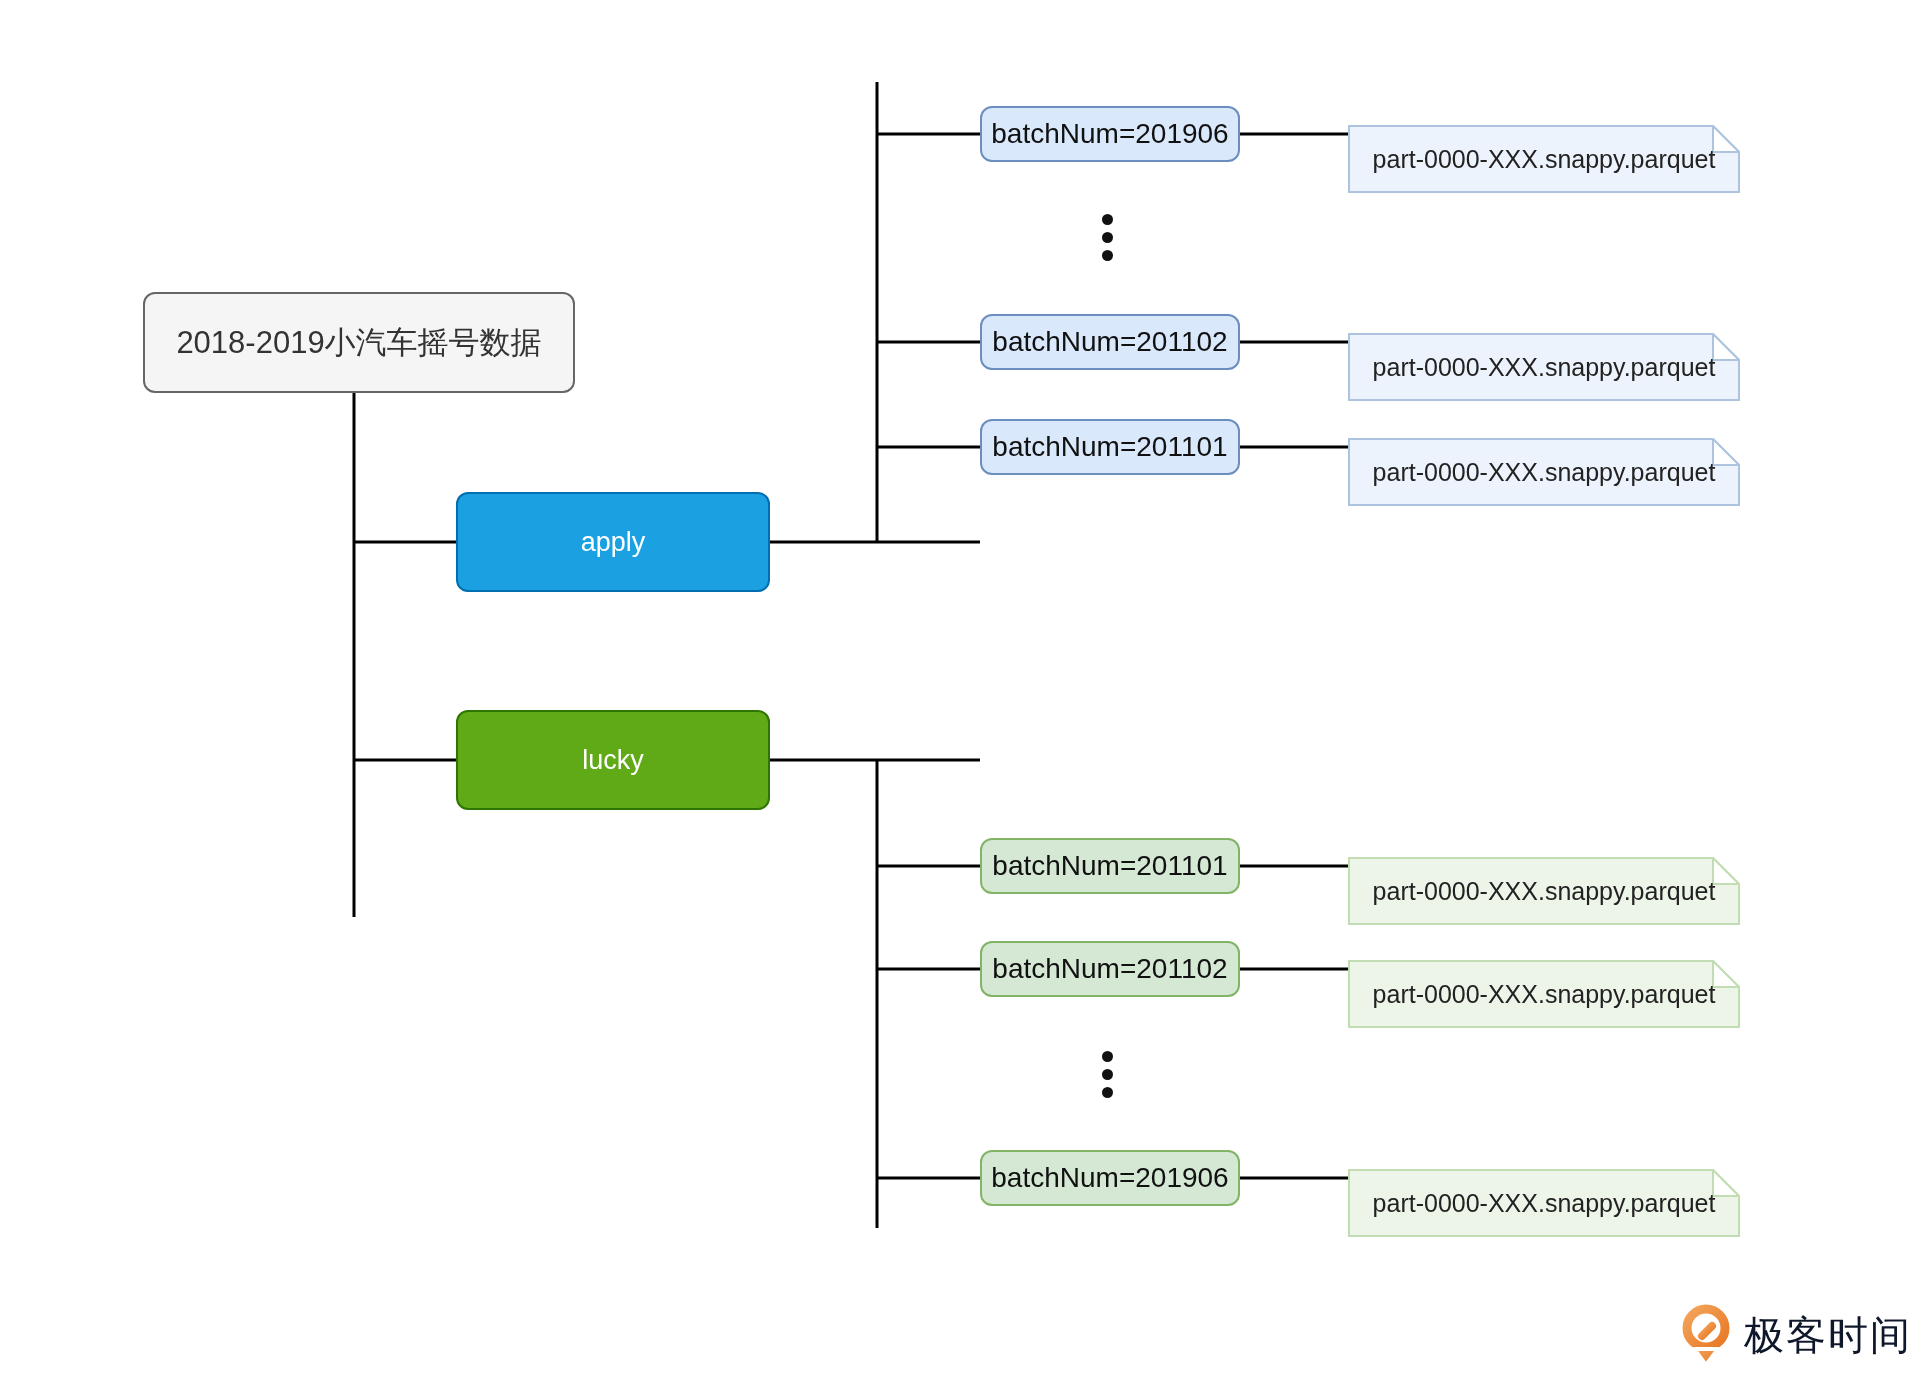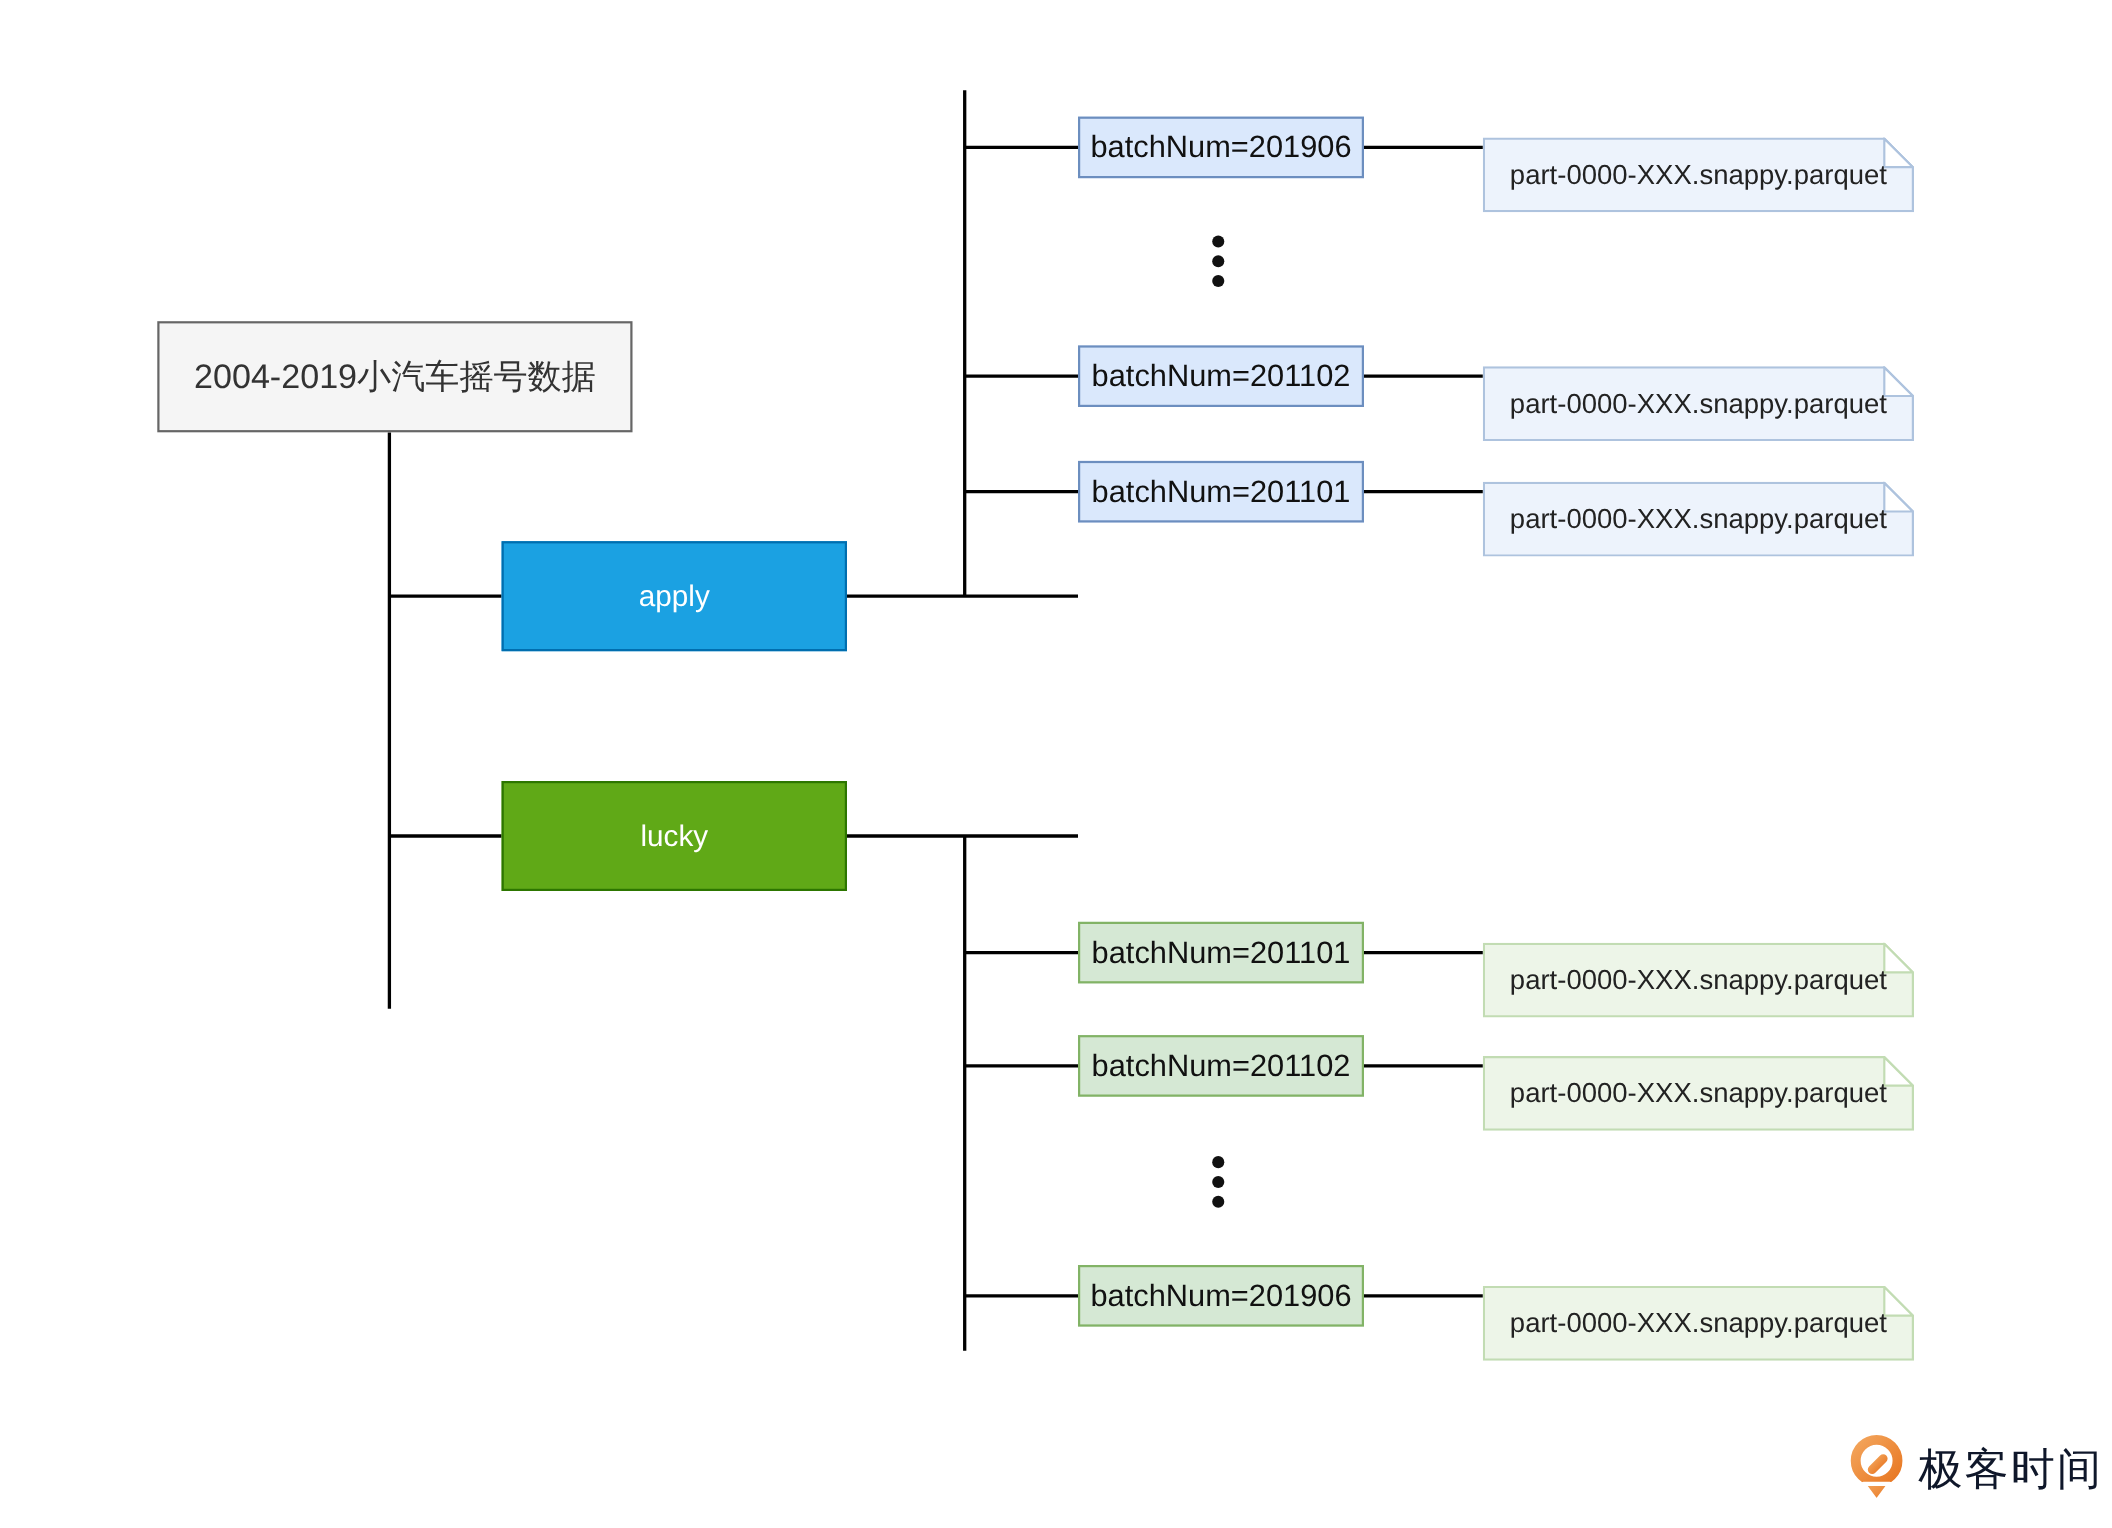--- a/index.html
+++ b/index.html
@@ -13,20 +13,21 @@
   }
   #wires { position: absolute; left: 0; top: 0; width: 1920px; height: 1389px; }
 
   .node {
     position: absolute;
     display: flex;
     align-items: center;
     justify-content: center;
     box-sizing: border-box;
     white-space: nowrap;
+    border-radius: 12px;
   }
   .root-node {
     left: 143px; top: 292px; width: 432px; height: 101px;
     background: #f5f5f5; border: 2px solid #666666;
     font-size: 31px; color: #333333;
   }
   .branch-node {
     left: 456px; width: 314px; height: 100px;
     color: #ffffff; font-size: 27px;
   }
@@ -86,21 +87,21 @@
       <path d="M877 866 H982"></path>
       <path d="M877 969 H982"></path>
       <path d="M877 1178 H982"></path>
       <path d="M1240 866 H1348"></path>
       <path d="M1240 969 H1348"></path>
       <path d="M1240 1178 H1348"></path>
     </g>
   </svg>
 
   <div class="node root-node">
-    <span>2004-2019小汽车摇号数据</span>
+    <span>2018-2019小汽车摇号数据</span>
   </div>
 
   <div class="node branch-node branch-apply">
     <span>apply</span>
   </div>
   <div class="node branch-node branch-lucky">
     <span>lucky</span>
   </div>
 
   <div class="node batch-node batch-blue" style="top:106px">

